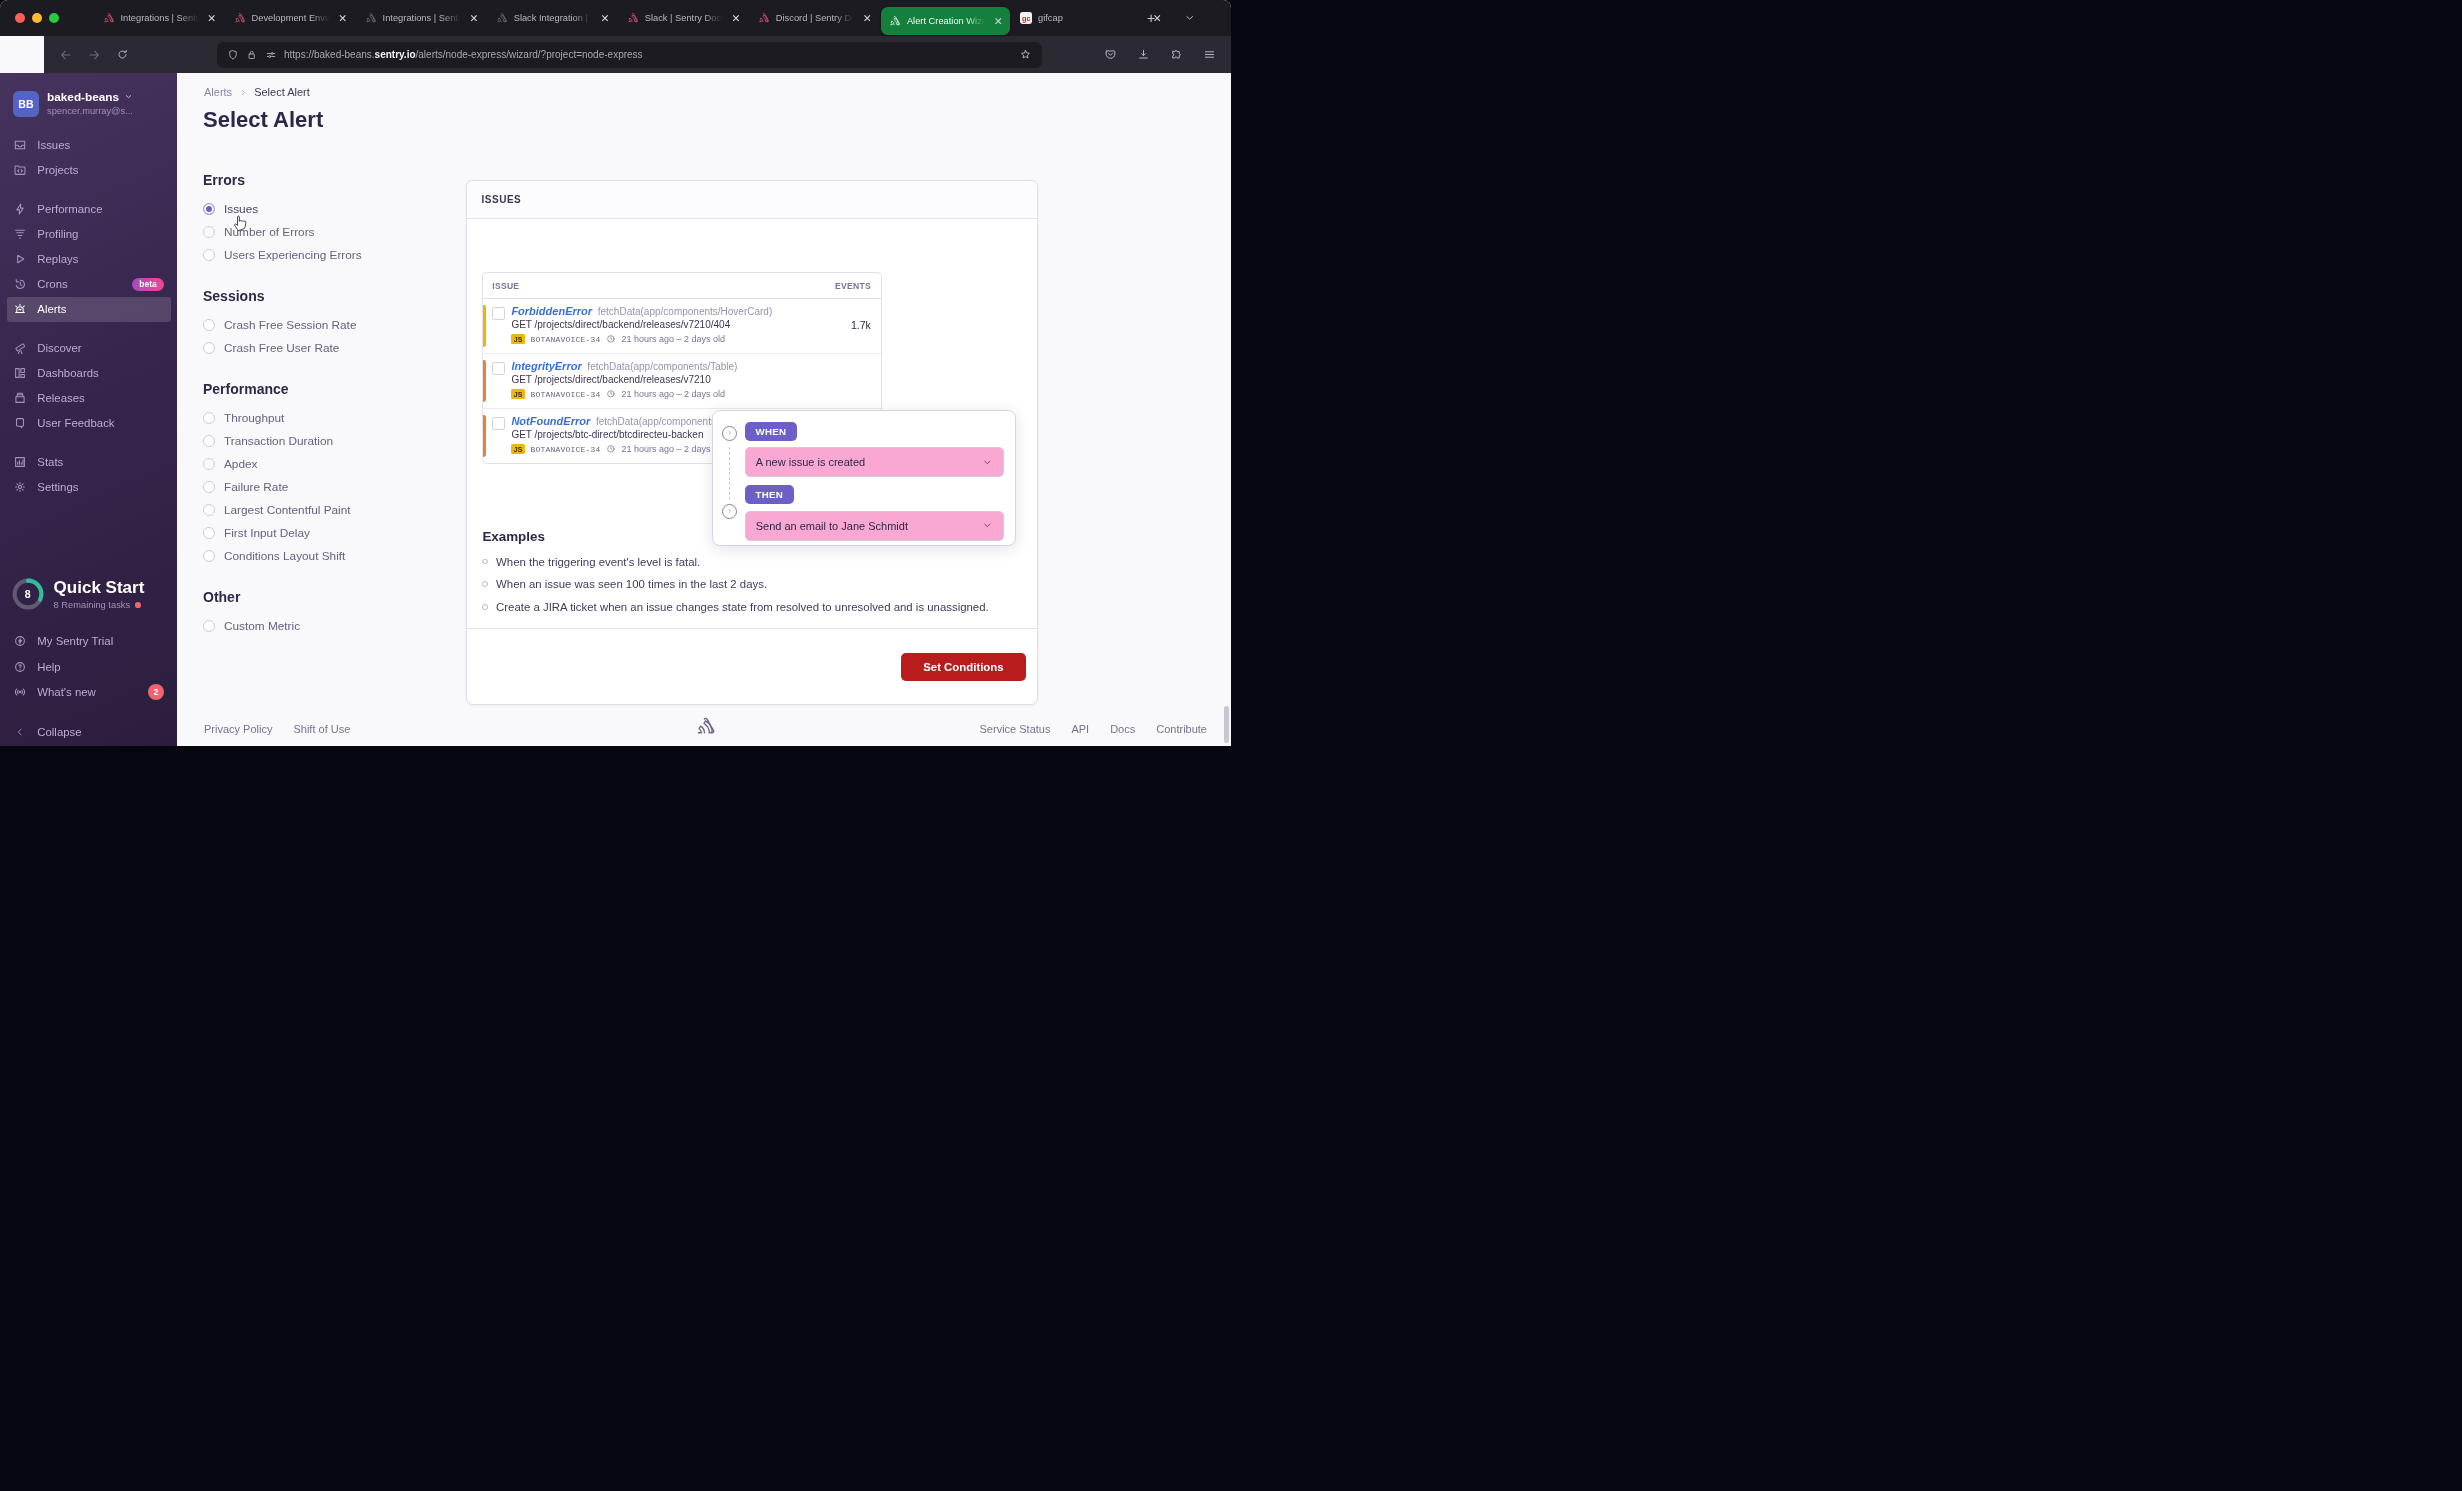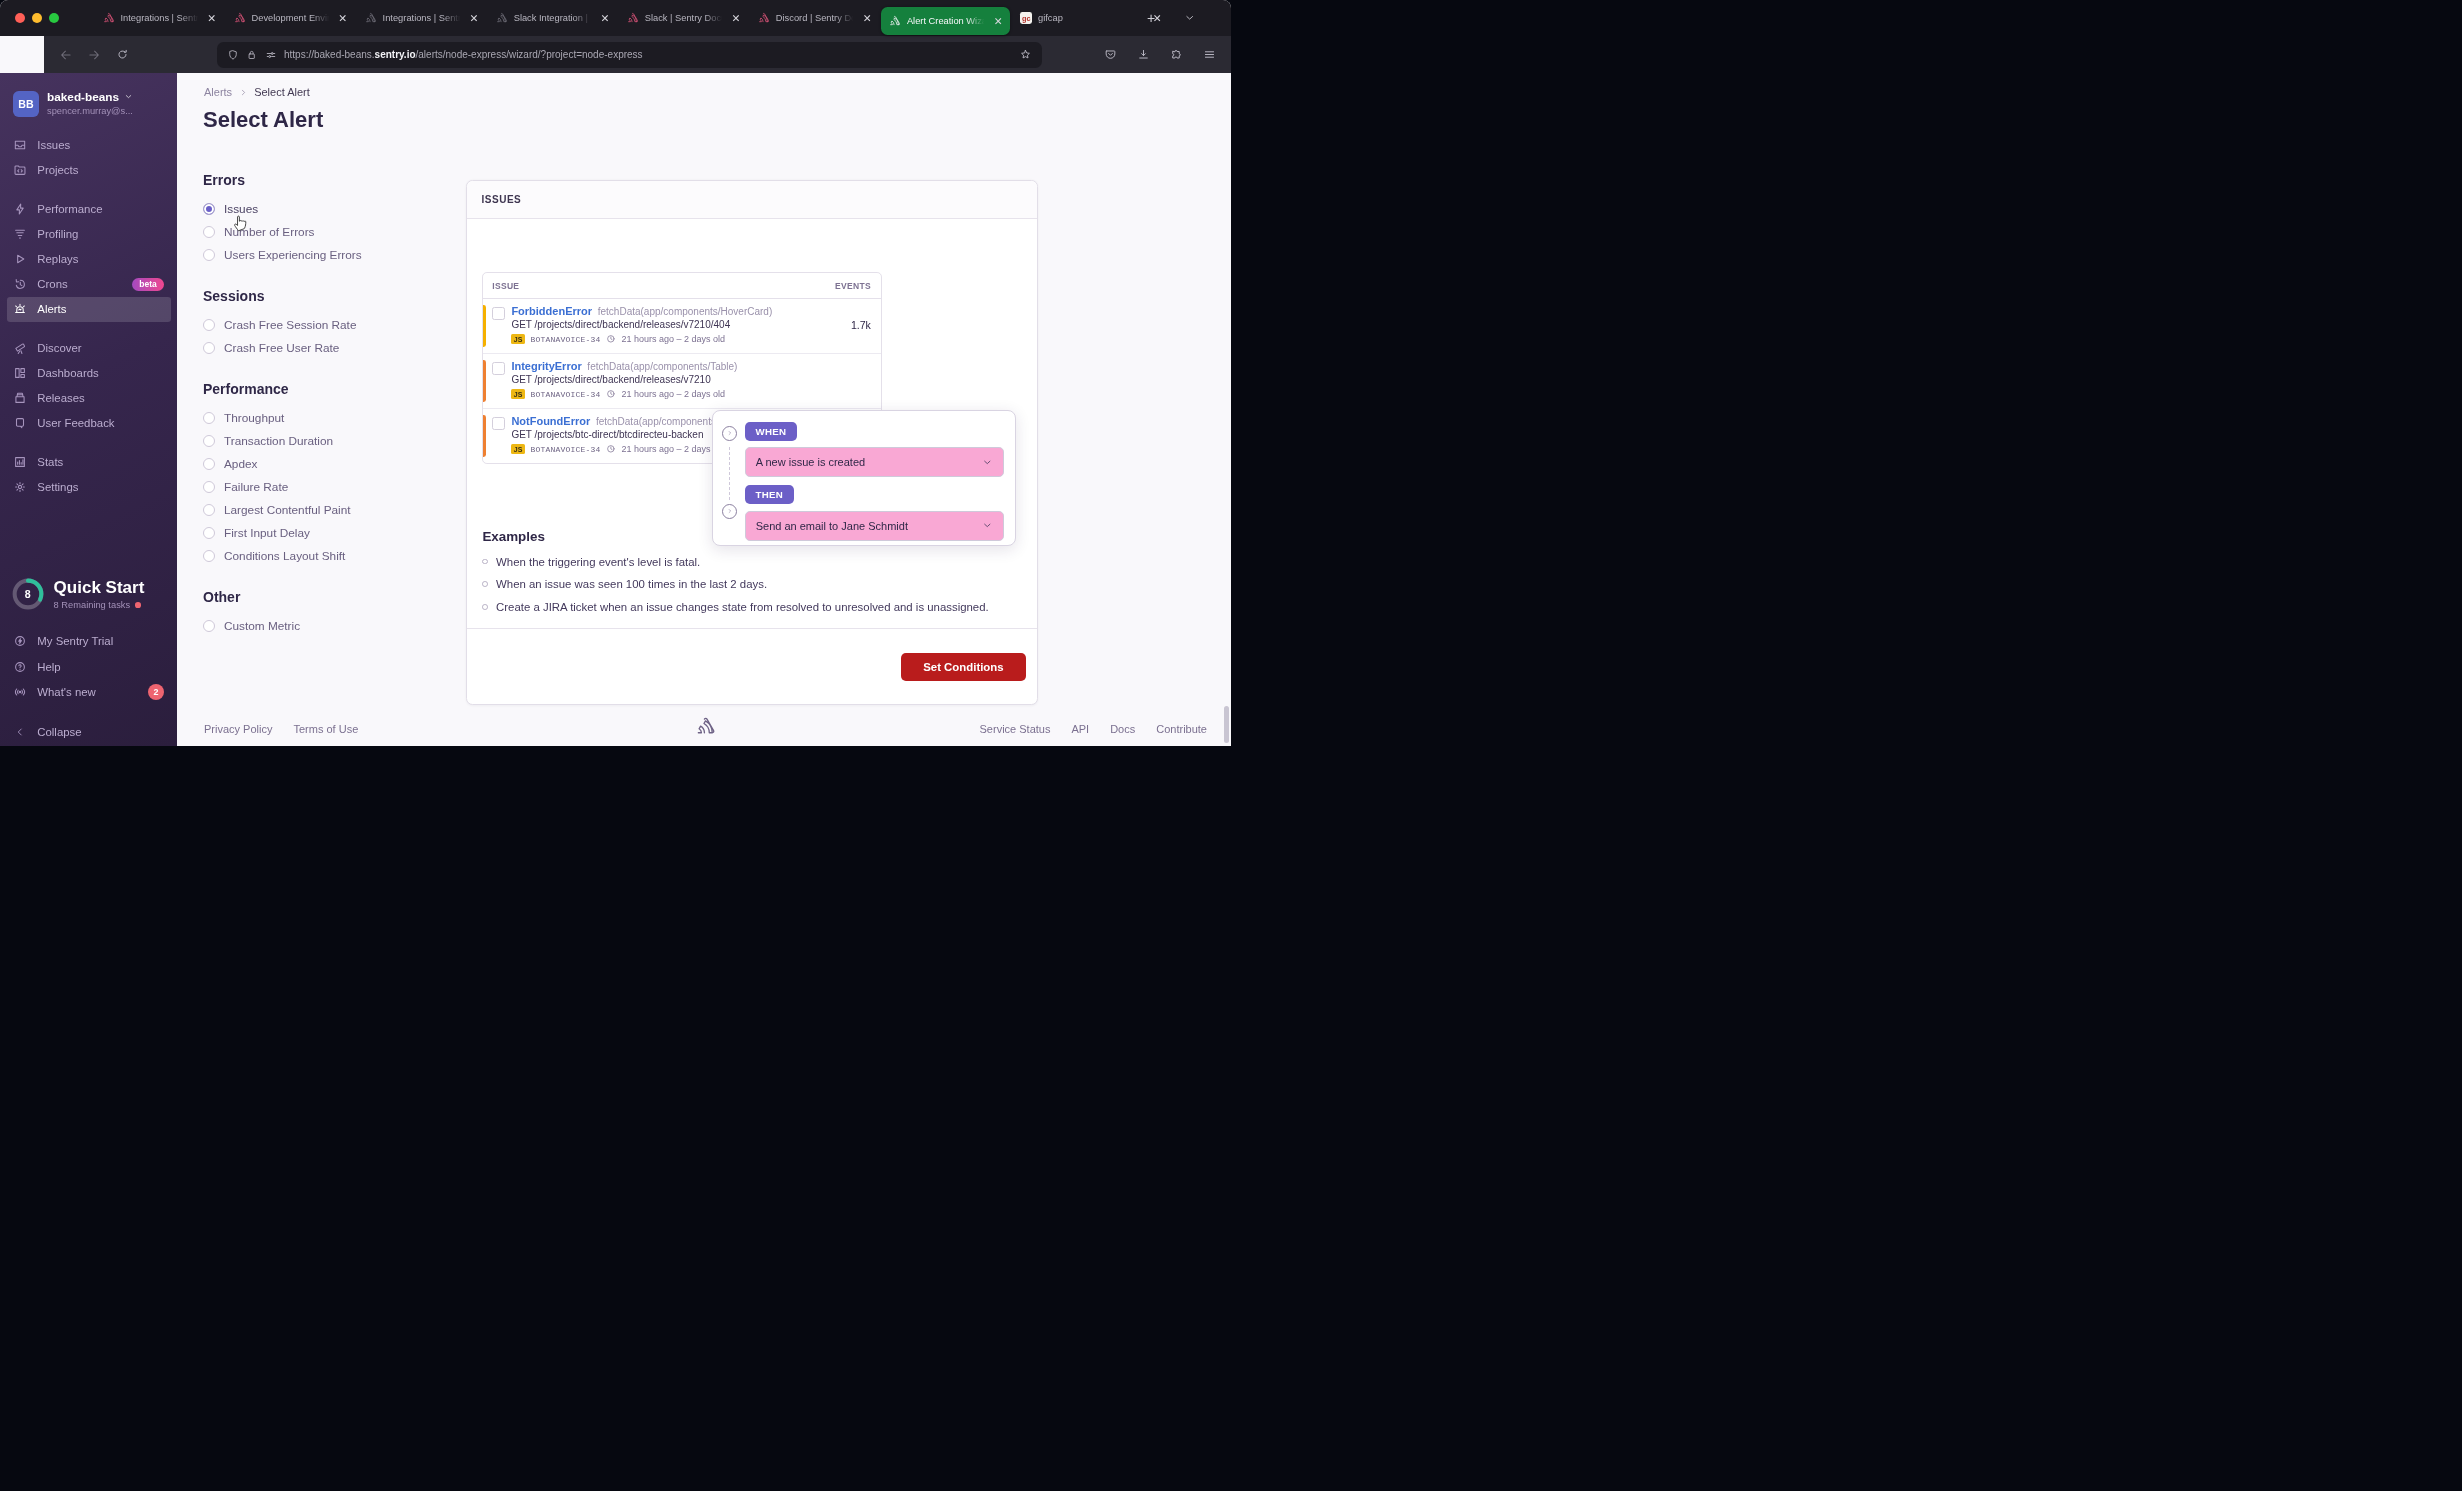--- a/index.html
+++ b/index.html
@@ -75,21 +75,21 @@
   .table{position:absolute;left:14.6px;top:91px;width:398px;border:0.8px solid #e4e0ea;border-radius:4.9px;background:#fff;}
   .thead{height:25px;display:flex;align-items:center;padding:0 9.7px;font-size:8.5px;font-weight:bold;letter-spacing:0.3px;color:#7d7292;border-bottom:0.8px solid #e4e0ea;}
   .thead .ev{margin-left:auto;}
   .trow{position:relative;display:flex;border-bottom:0.8px solid #eceaf1;height:54px;overflow:hidden;}
   .trow:last-child{border-bottom:none;}
   .levelbar{position:absolute;left:0;top:5.7px;bottom:5.7px;width:3.2px;border-radius:0 2.4px 2.4px 0;}
   .lv-warning{background:#f5b000}.lv-error{background:#ee8031}
   .cb{width:10.6px;height:10.6px;border:0.8px solid #d4cfdc;border-radius:2.4px;margin:8px 6.5px 0 9.7px;background:#fff;flex:none;}
   .rowbody{flex:1;min-width:0;padding-top:5.7px;}
   .l1{font-size:11px;white-space:nowrap;overflow:hidden;}
-  .ititle{color:#3b6fd3;font-weight:bold;}
+  .ititle{color:#3b6fd3;font-weight:bold;font-style:italic;}
   .iculprit{color:#9a91ab;font-size:10px;margin-left:5.7px;}
   .l2{font-size:10px;color:#3f3554;margin-top:2.4px;white-space:nowrap;overflow:hidden;}
   .l3{display:flex;align-items:center;gap:5.7px;margin-top:4px;color:#7d7292;}
   .jsb{background:#edb713;color:#332d16;font-size:7px;font-weight:bold;padding:1.2px 2.4px;border-radius:1.6px;line-height:1;}
   .sid{font-family:"Liberation Mono",monospace;font-size:8px;color:#6d6383;letter-spacing:0.2px;}
   .age{font-size:9px;white-space:nowrap;}
   .events{width:50px;text-align:right;padding:20px 9.7px 0 0;font-size:10.6px;color:#2f2747;flex:none;box-sizing:content-box;}
 
   .popup{position:absolute;left:245px;top:229px;width:304px;height:136px;background:#fff;border:0.8px solid #d9d4e2;border-radius:8px;box-shadow:0 3.2px 14.6px rgba(40,25,70,.12);z-index:6;box-sizing:border-box;padding:10.6px 11.4px 10.6px 32px;}
   .rail{position:absolute;left:9px;top:14.6px;bottom:19.5px;width:16px;}
@@ -633,21 +633,21 @@
       </div>
 
       <div class="cardfooter">
         <span class="btn">Set Conditions</span>
       </div>
     </div>
 
     <div class="pagefooter">
       <div class="pf-left">
         <span>Privacy Policy</span>
-        <span>Terms of Use</span>
+        <span>Shift of Use</span>
       </div>
       <div class="pf-logo">
         <svg width="21" height="19.5" viewBox="0 0 28 26">
             <path class="i" stroke-width="1.9" d="M11.9 4.1a2 2 0 0 1 3.4 0l8.8 15.2a2 2 0 0 1-1.7 3h-4a14.3 14.3 0 0 0-7.1-12.3l2-3.4a18.2 18.2 0 0 1 9 15.7M3.8 22.3h4.1a6.2 6.2 0 0 0-3.1-5.3l2-3.4a10.2 10.2 0 0 1 5.1 8.7"></path>
           </svg>
       </div>
       <div class="pf-right">
         <span>Service Status</span>
         <span>API</span>
         <span>Docs</span>

